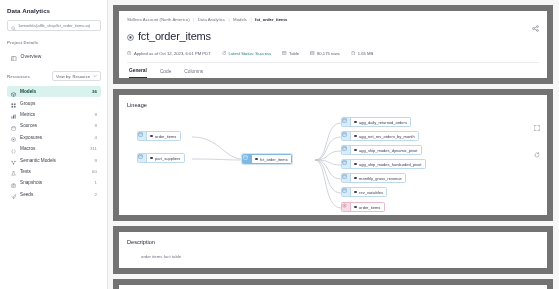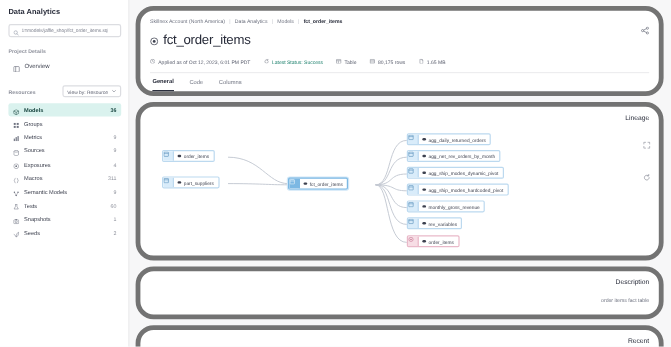--- a/index.html
+++ b/index.html
@@ -52,22 +52,22 @@
   }
   .res-item.active { background: #daf2ee; }
   .res-item .lbl { font-size: 4.7px; color: #3d414f; flex: 1; white-space: nowrap; }
   .res-item.active .lbl { color: #17443f; font-weight: 600; }
   .res-item .cnt { font-size: 4.4px; color: #8d909b; }
   .res-item.active .cnt { color: #17443f; font-weight: 600; }
 
   
   .main { flex: 1; height: 289px; overflow: hidden; position: relative; background: #f7f7f8; }
   .panel {
-    background: #fff; border: 4px solid #737373; border-radius: 15px;
-    margin: 5px 6px 0 5px; position: relative; text-align: right;
+    background: #fff; border: 6px solid #737373; border-radius: 0;
+    margin: 5px 6px 0 5px; position: relative;
   }
 
   
   .hdr { padding: 6px 8px 0 8px; }
   .crumbs { display: flex; align-items: center; gap: 3.5px; margin-bottom: 5px; }
   .crumbs .c { font-size: 4.3px; color: #6f7380; white-space: nowrap; }
   .crumbs .c.last { color: #262a38; font-weight: 600; }
   .crumbs .sep { font-size: 4.3px; color: #c3c5cc; }
   .title-row { display: flex; align-items: center; gap: 4px; margin-bottom: 6px; }
   .title-row h1 { font-size: 11px; font-weight: 400; color: #262a38; letter-spacing: -.2px; }

